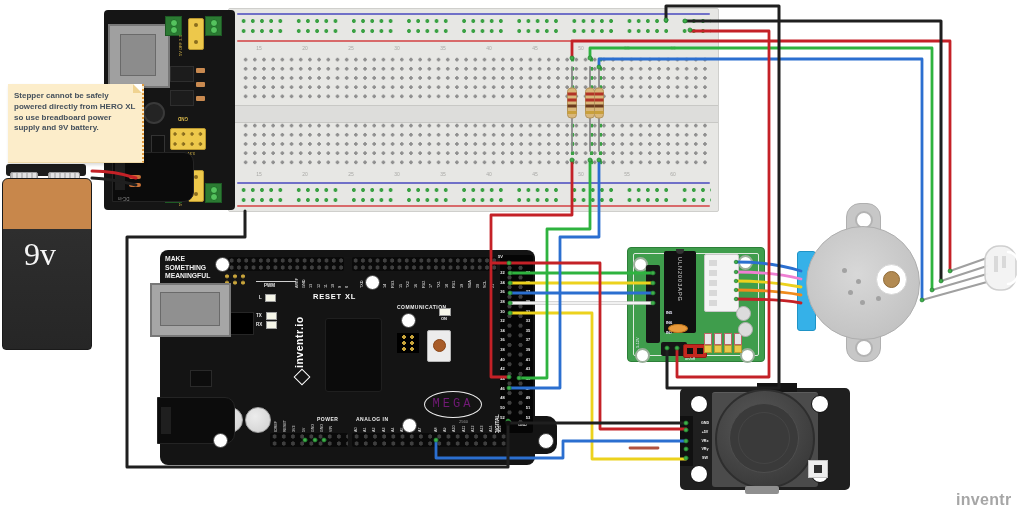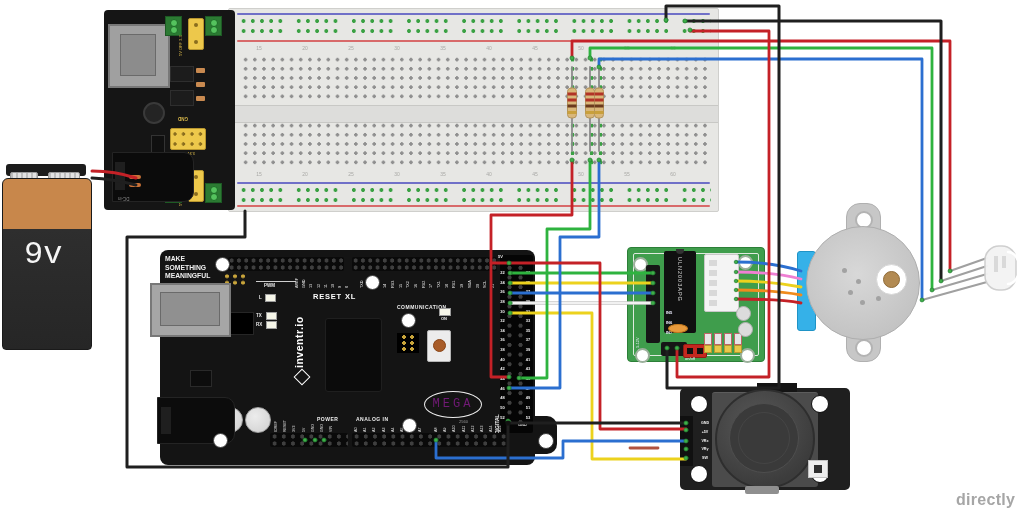--- a/index.html
+++ b/index.html
@@ -136,23 +136,27 @@
       <div class="abs" style="left:16px;top:30px;width:12px;height:4px;background:#c87137;border-radius:2px"></div>
     </div>
     <div class="txt flip" style="left:14px;top:186px;font-size:4.5px;color:#8a8a8a">DC-in</div>
   </div>
 
   <div class="abs" style="left:0;top:158px;width:92px;height:190px;z-index:15">
     <div class="abs" style="left:6px;top:6px;width:80px;height:12px;background:#1c1c1c;border-radius:3px"></div>
     <div class="abs" style="left:10px;top:14px;width:26px;height:16px;background:#cfcfcf;border:1px solid #9a9a9a;border-radius:2px;background-image:repeating-linear-gradient(90deg,#bdbdbd 0 2px,#e2e2e2 2px 5px)"></div>
     <div class="abs" style="left:48px;top:14px;width:30px;height:16px;background:#cfcfcf;border:1px solid #9a9a9a;border-radius:2px;background-image:repeating-linear-gradient(90deg,#bdbdbd 0 2px,#e2e2e2 2px 5px)"></div>
     <div class="abs" style="left:2px;top:20px;width:88px;height:170px;border-radius:6px 6px 4px 4px;background:linear-gradient(180deg,#c8874b 0,#c8874b 50px,#2e2e2e 50px,#262626 100%);border:1px solid #1a1a1a"></div>
-    <div class="txt" style="left:24px;top:78px;font-size:32px;color:#f5f5f5;font-family:Liberation Mono, monospace">9v</div>
-  </div>
-
+    <div class="txt" style="left:24px;top:78px;font-size:32px;color:#f5f5f5;font-family:Liberation Serif, serif">9v</div>
+  </div>
+
+  <div class="abs" style="left:8px;top:84px;width:134px;height:78px;background:#fcedca;border-right:2px dotted #e39c3f;border-bottom:1px solid #efd9a8;box-shadow:1px 2px 3px rgba(0,0,0,.15);z-index:30">
+    <div class="abs" style="right:0;top:0;width:0;height:0;border-left:9px solid #f0d391;border-top:9px solid #ffffff"></div>
+    <div class="abs" style="left:6px;top:7px;width:122px;font-size:8px;font-weight:bold;line-height:10.8px;color:#44505c">Stepper cannot be safely powered directly from HERO XL so use breadboard power supply and 9V battery.</div>
+  </div>
 
   <div class="abs" style="left:160px;top:250px;width:398px;height:215px;z-index:12">
     <div class="abs" style="left:0;top:0;width:375px;height:215px;background:#141414;border-radius:8px"></div>
     <div class="abs" style="left:373px;top:166px;width:24px;height:38px;background:#141414;border-radius:0 10px 10px 0"></div>
 
     <div class="txt" style="left:5px;top:5px;font-size:6.8px;font-weight:bold;color:#f0f0f0">MAKE</div>
     <div class="txt" style="left:5px;top:13.5px;font-size:6.8px;font-weight:bold;color:#f0f0f0">SOMETHING</div>
     <div class="txt" style="left:5px;top:22px;font-size:6.8px;font-weight:bold;color:#f0f0f0">MEANINGFUL</div>
 
     <div class="dotpat" style="left:68px;top:7px;width:116px;height:14px;background-color:#0a0a0a;background-size:7.3px 7px;border-radius:2px"></div>
@@ -515,15 +519,15 @@
           <circle cx="686" cy="458" r="2.1"></circle>
         <circle cx="950" cy="271" r="2"></circle>
           <circle cx="941" cy="281" r="2"></circle>
           <circle cx="932" cy="290" r="2"></circle>
           <circle cx="922" cy="300" r="2"></circle>
       </g>
       <circle cx="508" cy="423" r="2.6" fill="#111"></circle>
     </g>
   </svg>
 
-  <div class="txt" style="left:956px;top:491px;font-size:16px;font-weight:bold;color:#a6a6a6;letter-spacing:.3px;z-index:45">directly</div>
+  <div class="txt" style="left:956px;top:491px;font-size:16px;font-weight:bold;color:#a6a6a6;letter-spacing:.3px;z-index:45">inventr</div>
 
 </div>
 
 </body></html>

